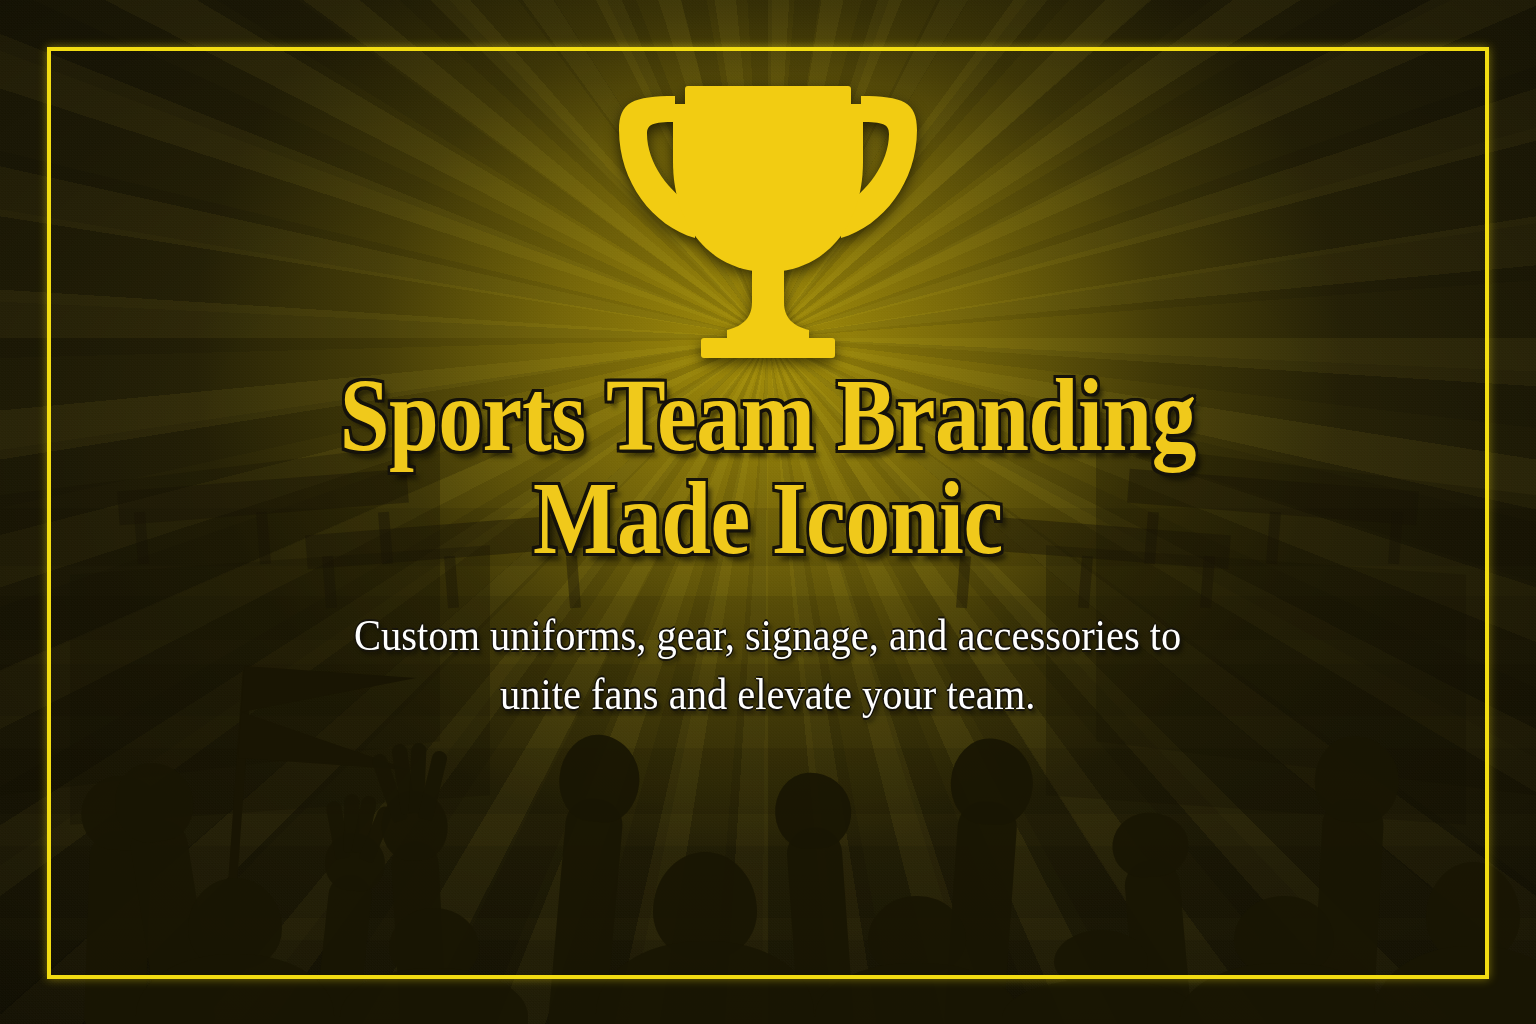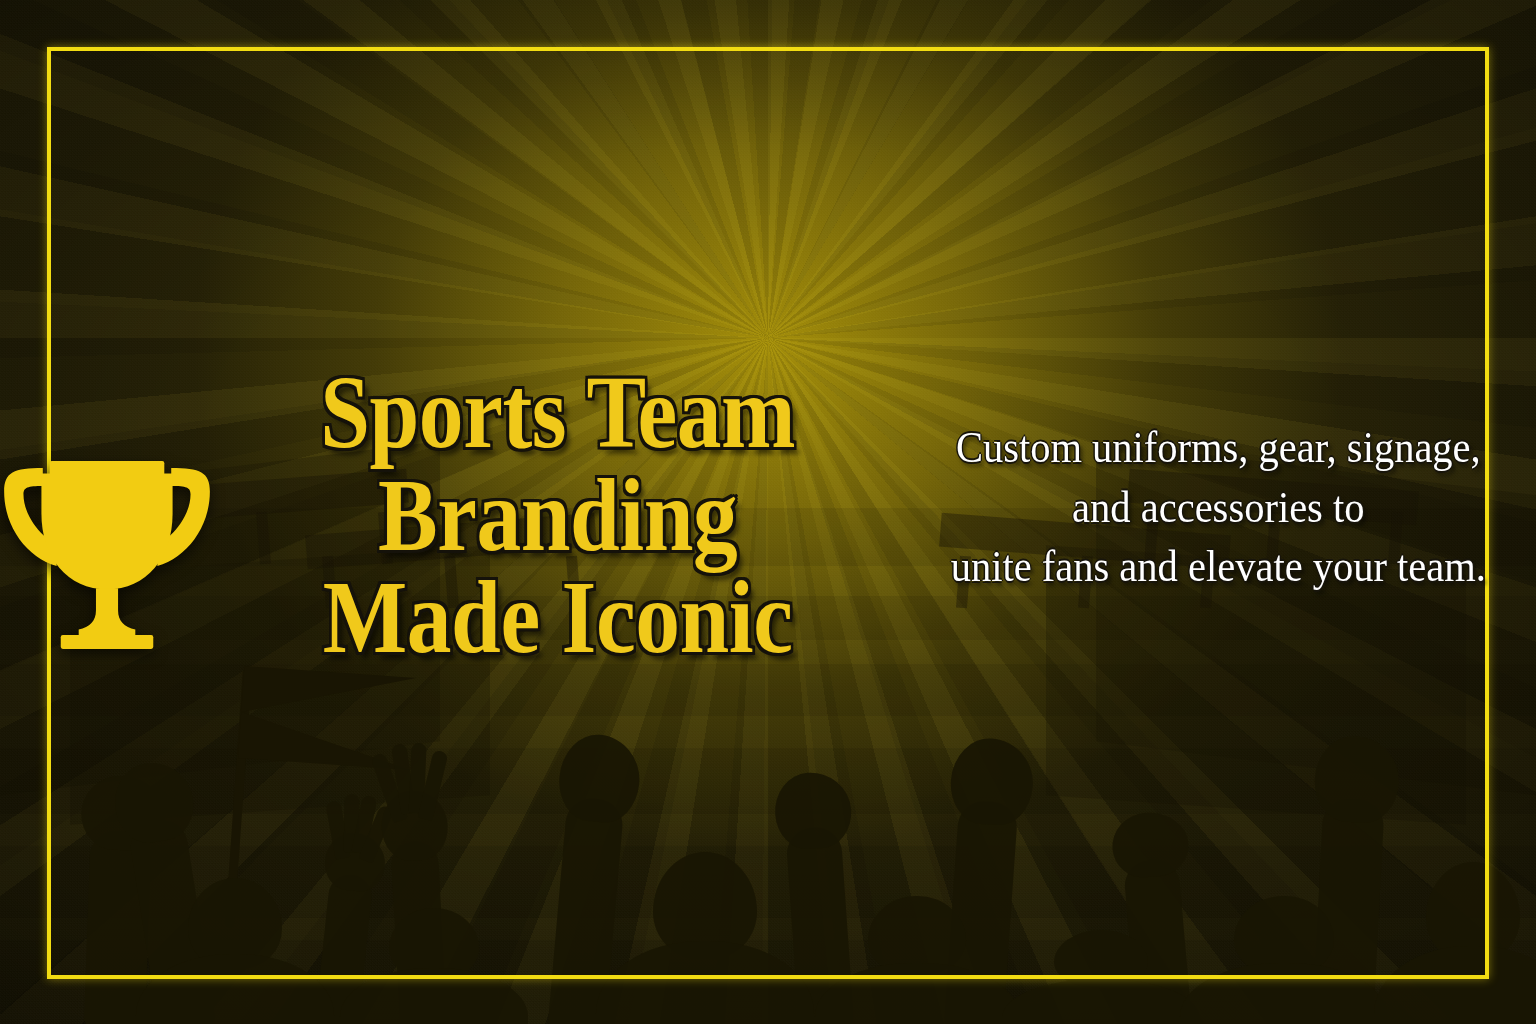--- a/index.html
+++ b/index.html
@@ -148,21 +148,21 @@
     box-shadow: 0 0 9px rgba(242,220,18,.45);
     z-index: 9;
   }
 
   
   .content {
     position: absolute;
     inset: 0;
     z-index: 10;
     display: flex;
-    flex-direction: row;
+    flex-direction: column;
     align-items: center;
   }
 
   .trophy-wrap {
     margin-top: 86px;
     width: 310px;
     height: 272px;
     filter: drop-shadow(0 5px 7px rgba(0,0,0,.62));
   }
   .trophy-wrap svg { display: block; width: 100%; height: 100%; }

